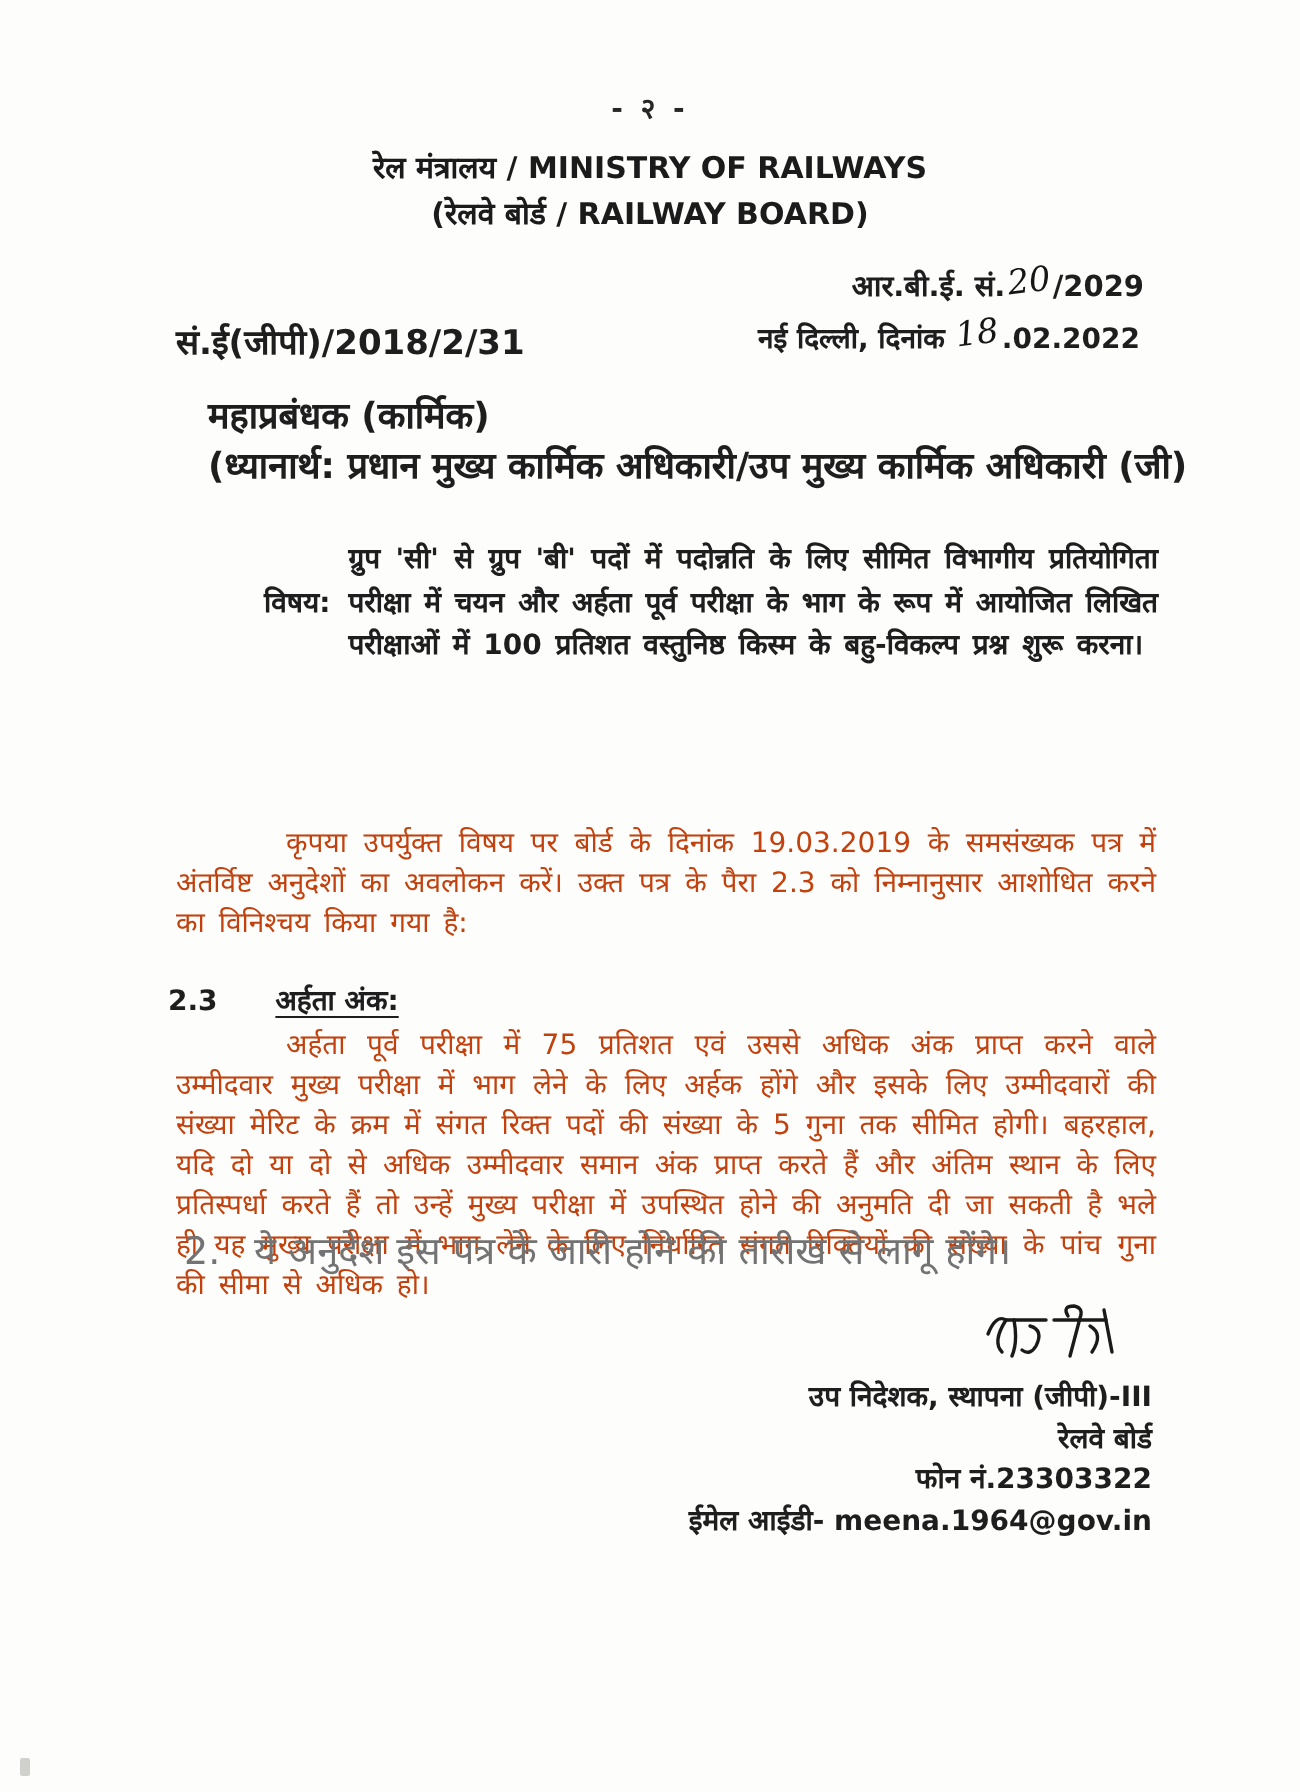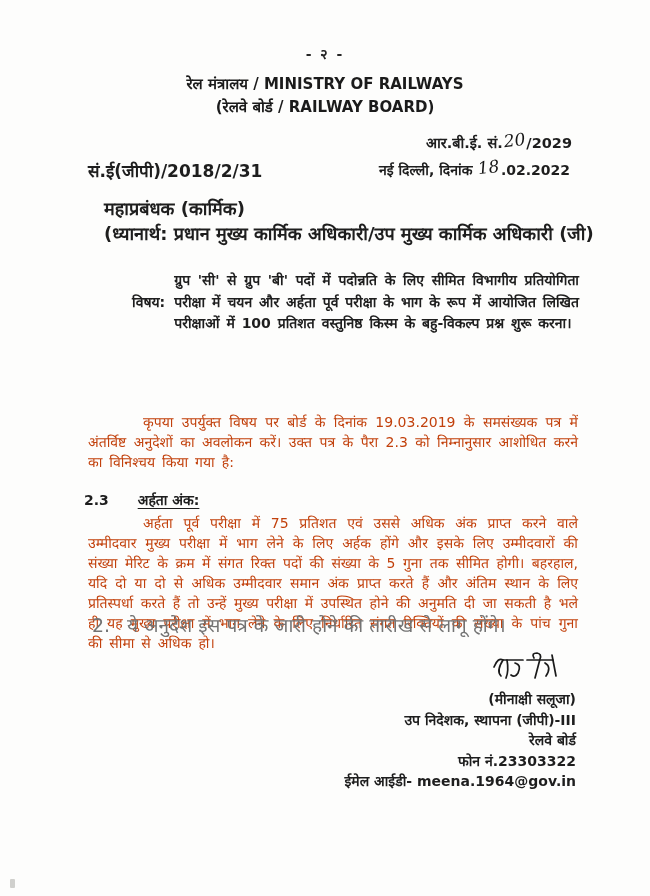--- a/index.html
+++ b/index.html
@@ -101,21 +101,20 @@
         <path d="M4,16 q4,-10 9,-7 q-7,11 -2,16"></path>
         <path d="M13,9 h20"></path>
         <path d="M17,9 q2,11 -1,18"></path>
         <path d="M25,12 q7,2 3,10 q-3,5 -7,2"></path>
         <path d="M37,9 h26"></path>
         <path d="M44,7 q-3,-5 3,-5 q5,1 3,6 l-5,19"></path>
         <path d="M55,12 q7,4 1,13"></path>
         <path d="M62,4 l4,21"></path>
       </g>
     </svg>
-    <div class="sign-line">(मीनाक्षी सलूजा)</div>
     <div class="sign-line">उप निदेशक, स्थापना (जीपी)-III</div>
     <div class="sign-line">रेलवे बोर्ड</div>
     <div class="sign-line">फोन नं.23303322</div>
     <div class="sign-line sign-email">ईमेल आईडी- meena.1964@gov.in</div>
   </div>
 
   <div class="abs smudge"></div>
 
 </div>
 

